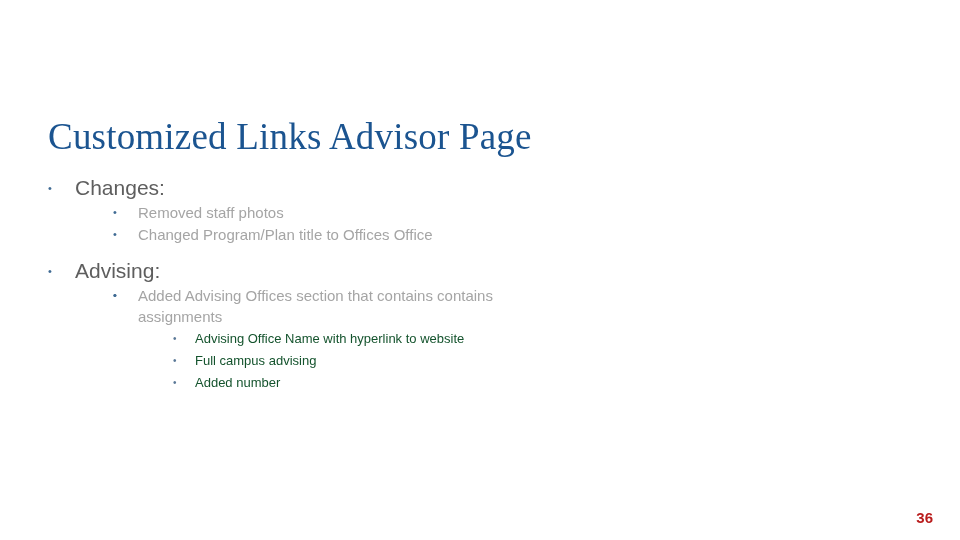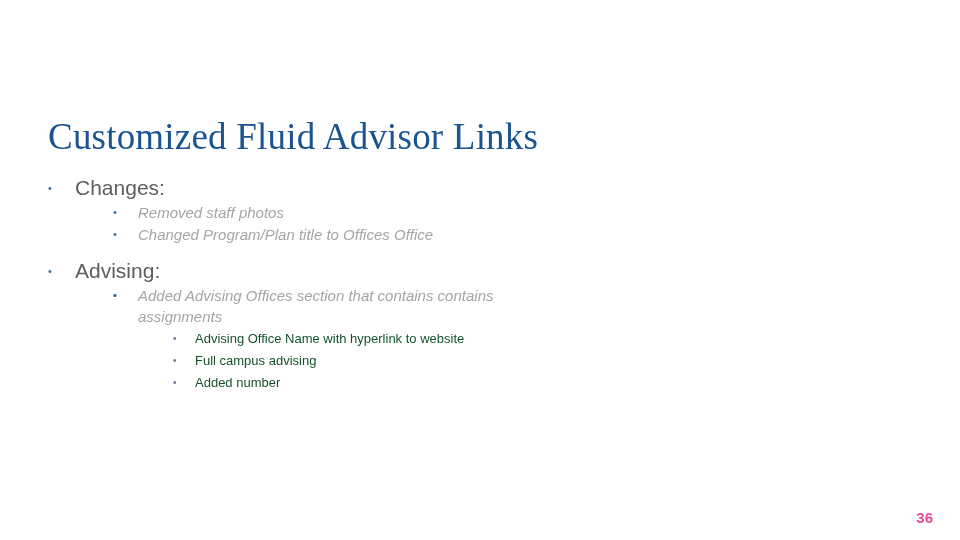--- a/index.html
+++ b/index.html
@@ -117,21 +117,20 @@
   }
   .lvl2 > li.bullet {
     padding-left: 25px;
     margin-bottom: 1px;
   }
   .lvl2 > li.bullet > .btext {
     font-size: 15px;
     line-height: 21px;
     color: #a5a5a5;
     max-width: 435px;
-    font-style: italic;
   }
   .lvl2 > li.bullet > .marker {
     font-size: 11px;
     color: #3f6a93;
     line-height: 21px;
   }
 
   
   ul.lvl3 {
     margin: 3px 0 0 0;
@@ -157,35 +156,35 @@
     height: 15px;
   }
 
   
   .page-number {
     position: absolute;
     right: 27px;
     bottom: 13px;
     font-size: 15px;
     line-height: 18px;
-    color: #ec4899;
+    color: #b91c1c;
     font-weight: bold;
   }
 </style>
 </head>
 <body>
 
 <div class="slide">
 
   <div class="header-band">
     <span class="hdr-block"></span>
     <span class="hdr-line2"></span>
   </div>
 
-  <div class="slide-title">Customized Fluid Advisor Links</div>
+  <div class="slide-title">Customized Links Advisor Page</div>
 
   <div class="body-content">
     <ul class="lvl lvl1">
 
       <li class="bullet">
         <span class="marker">•</span>
         <span class="btext">Changes:</span>
 
         <ul class="lvl lvl2">
           <li class="bullet">

